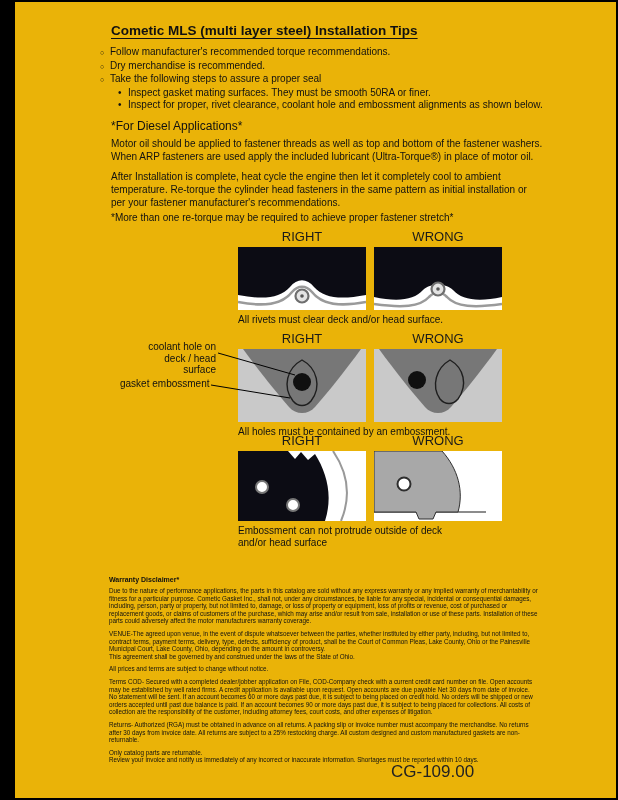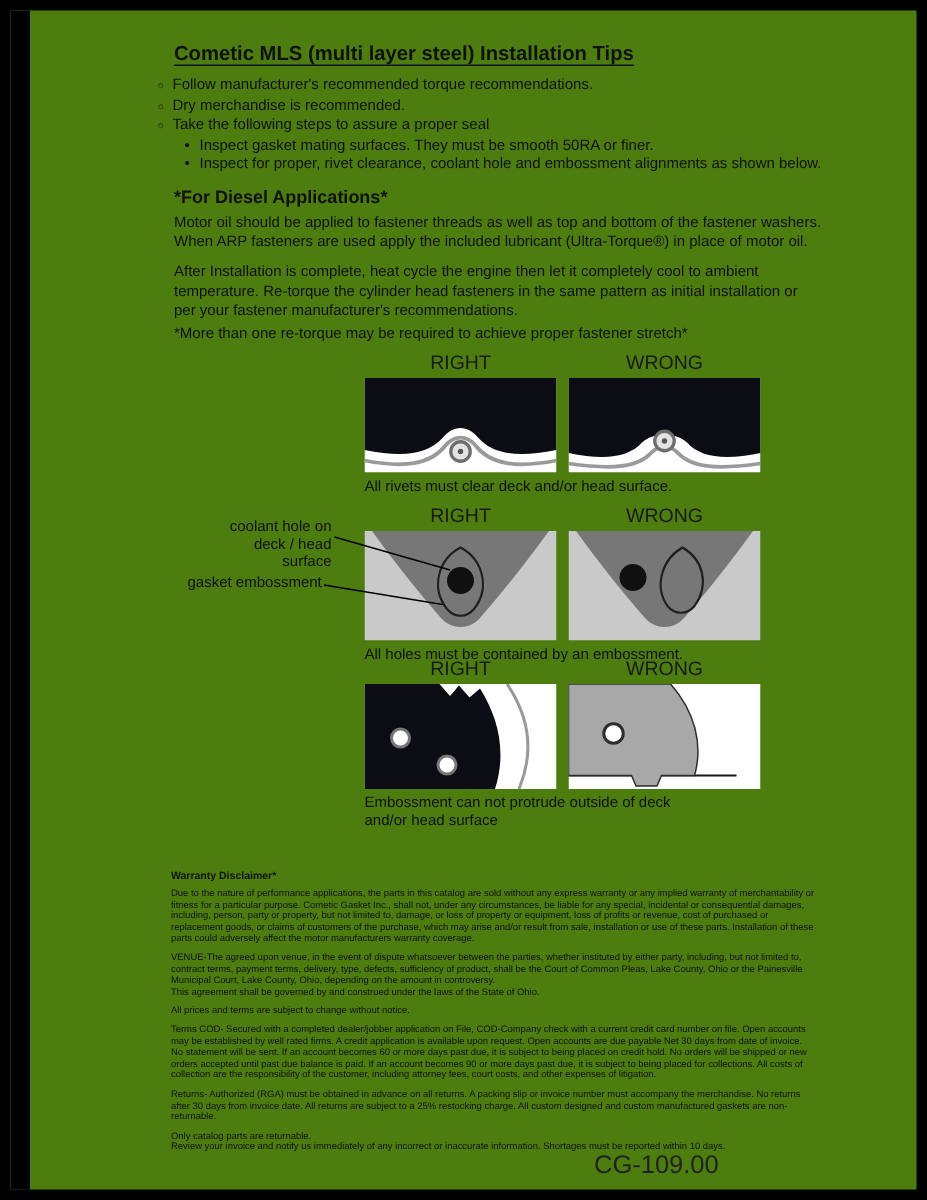--- a/index.html
+++ b/index.html
@@ -1,38 +1,38 @@
 <!DOCTYPE html>
 <html><head>
 <meta charset="utf-8">
 <style>
   * { margin:0; padding:0; box-sizing:border-box; }
   html,body { background:#f2f2f2; }
   .page {
     position:relative; width:618px; height:800px; margin:0 auto;
-    background:#4d7c0f; color:#111;
+    background:#eab308; color:#111;
     font-family:"Liberation Sans", sans-serif;
-    overflow:hidden; border:7px solid #000000;
+    overflow:hidden; border:2px solid #000000;
   }
   .left-bar { position:absolute; left:0; top:0; width:13px; height:797px; background:#000; }
 
   .title {
     position:absolute; left:109px; top:21px;
     font-size:13.5px; font-weight:bold;
     text-decoration:underline; text-underline-offset:3px;
   }
 
   .tips { position:absolute; left:98px; top:44px; font-size:10px; line-height:12.5px; }
   .tip { display:flex; align-items:flex-start; }
   .tip .b { flex:none; width:10px; text-align:left; }
   .tip .b.o { font-size:7px; padding-top:1px; }
   .tip .b.f { font-size:10px; }
   .tip.sub { margin-left:18px; }
 
-  .diesel-h { position:absolute; left:109px; top:117px; font-size:12px; font-weight:bold; }
+  .diesel-h { position:absolute; left:109px; top:117px; font-size:12px; font-weight:normal; }
   .para { position:absolute; font-size:10px; line-height:13px; white-space:pre-line; }
   #p1 { left:109px; top:135px; width:470px; }
   #p2 { left:109px; top:168px; width:428px; }
   #note { left:109px; top:209px; width:470px; }
 
   .dg-row { position:absolute; left:236px; }
   #row1 { top:227px; } #row2 { top:329px; } #row3 { top:431px; }
   .dg-heads, .dg-imgs { display:flex; gap:8px; }
   .dg-head { width:128px; text-align:center; font-size:13px; color:#1a1a1a; margin-bottom:3px; }
   .dg-box { display:block; }

